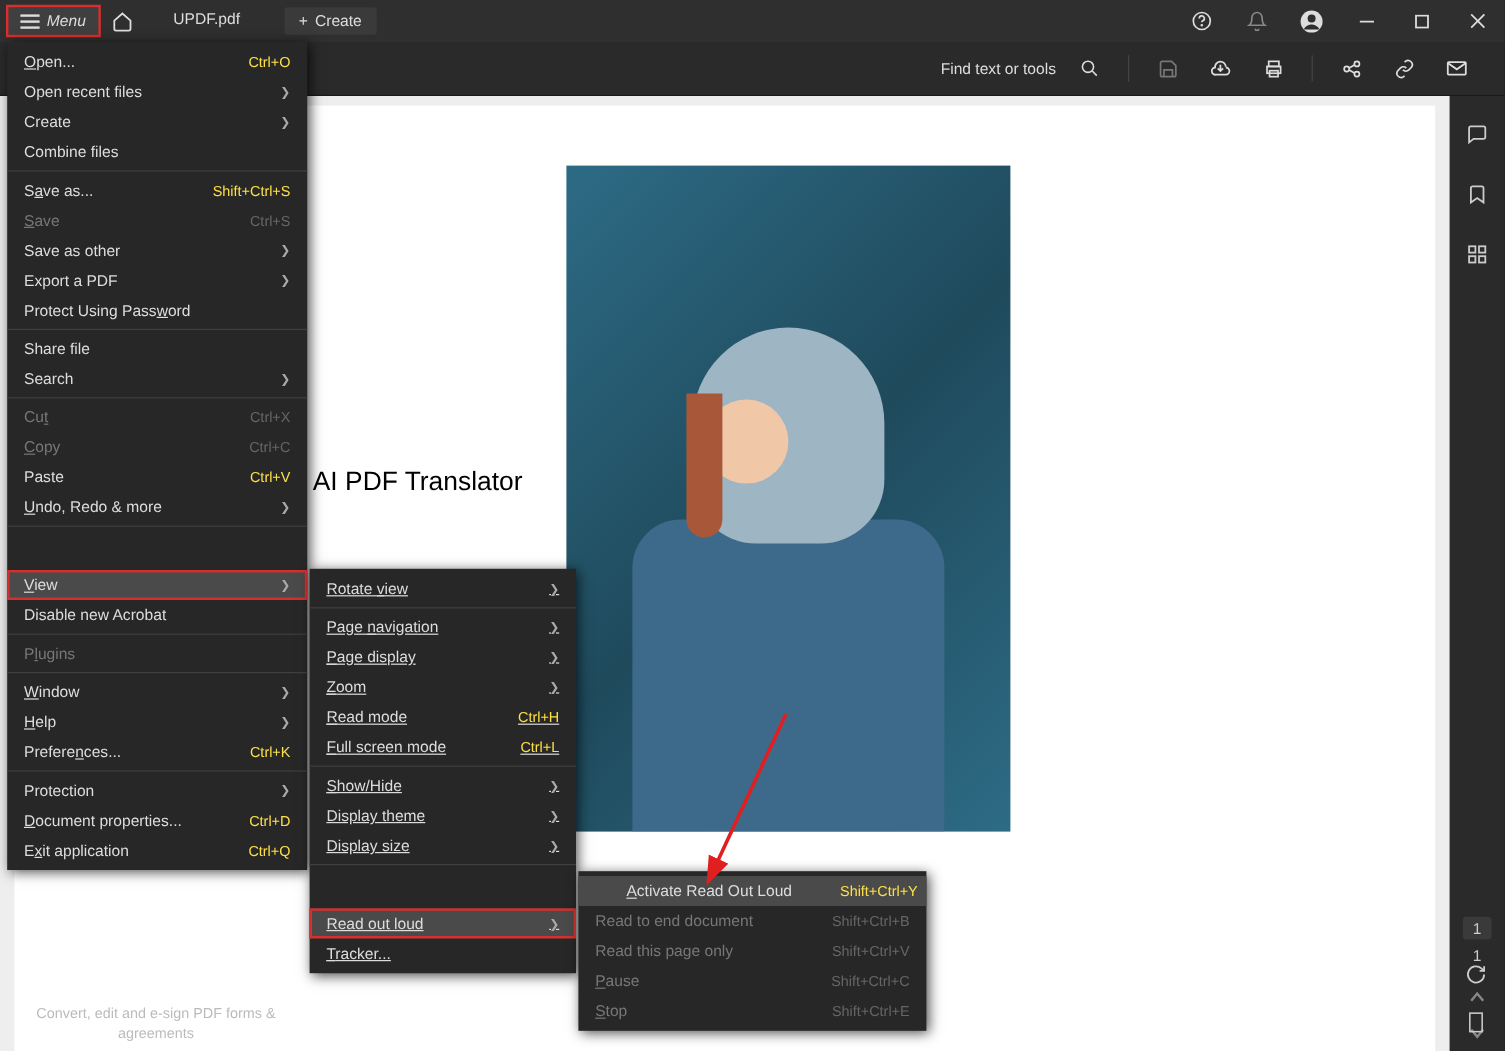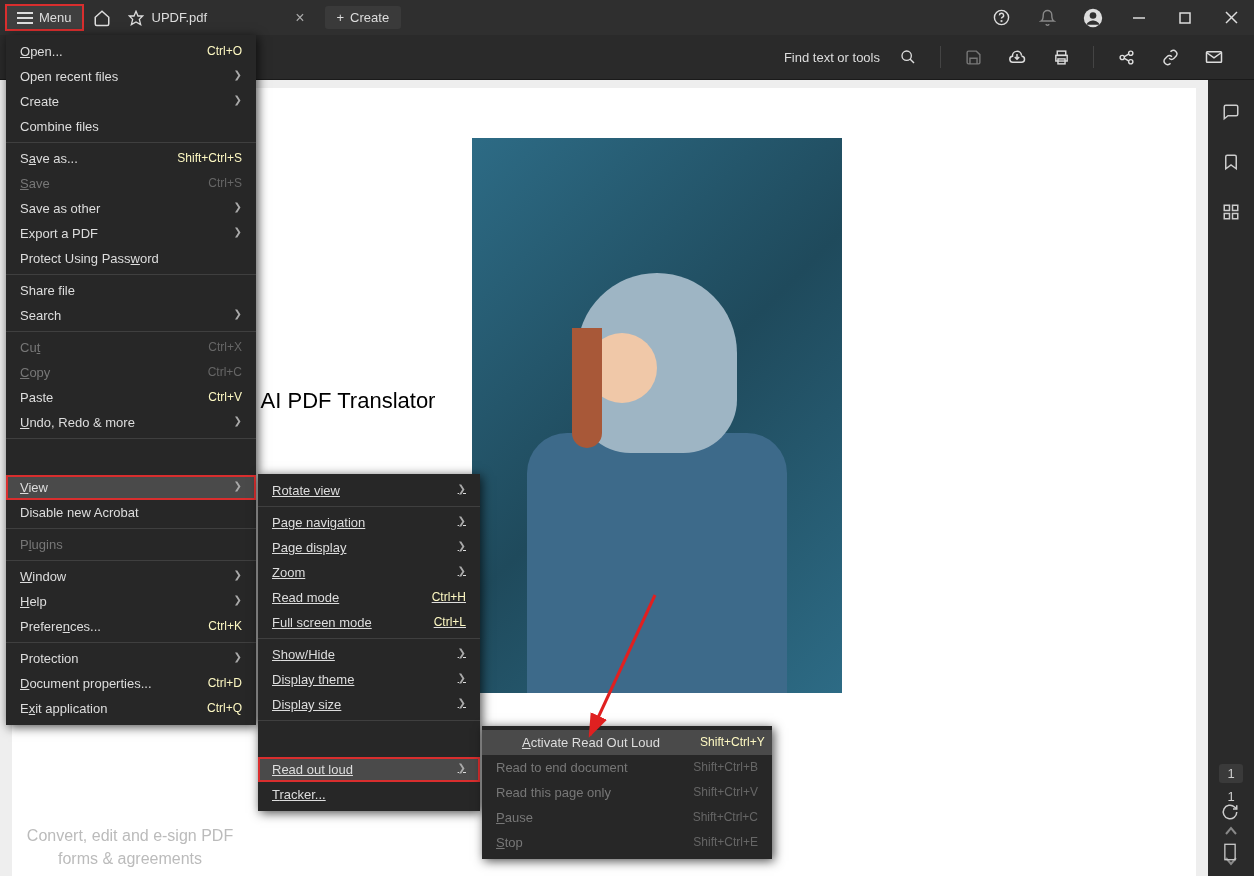--- a/index.html
+++ b/index.html
@@ -1,23 +1,23 @@
 <!DOCTYPE html>
 <html><head>
 <meta charset="utf-8">
 <style>
 * { margin: 0; padding: 0; box-sizing: border-box; font-family: "Segoe UI", Arial, sans-serif; }
 html, body { width: 1254px; height: 876px; overflow: hidden; background: #1a1a1a; }
 
 .titlebar { height: 35px; background: #2f2f2f; display: flex; align-items: center; color: #ddd; font-size: 13px; }
-.menu-btn { display: flex; align-items: center; gap: 6px; padding: 4px 10px; border: 2px solid #d92e2e; margin: 2px 2px 2px 5px; cursor: pointer; background: #3f3f3f; }
+.menu-btn { display: flex; align-items: center; gap: 6px; padding: 4px 10px; border: 2px solid #d92e2e; margin: 2px 2px 2px 5px; cursor: pointer; background: #3f3f3f; font-style: italic; }
 .hb { width: 16px; height: 12px; display: flex; flex-direction: column; justify-content: space-between; }
 .hb span { height: 2px; background: #ddd; }
 .icon-btn { width: 32px; height: 32px; display: flex; align-items: center; justify-content: center; cursor: pointer; color: #ddd; }
-.tab { display: flex; align-items: center; gap: 8px; padding: 0 10px; height: 100%; }
+.tab { display: flex; align-items: center; gap: 8px; padding: 0 10px; height: 100%; flex-direction: column; }
 .tab-close { margin-left: 80px; color: #aaa; font-size: 16px; cursor: pointer; }
 .create-btn { display: flex; align-items: center; gap: 6px; background: #3a3a3a; border-radius: 3px; padding: 4px 12px; margin-left: 10px; cursor: pointer; font-size: 13px; }
 .win-ctrls { margin-left: auto; display: flex; }
 .win-ctrls .icon-btn { width: 46px; }
 
 .toolbar { height: 45px; background: #2a2a2a; display: flex; align-items: center; justify-content: flex-end; padding: 0 24px; gap: 12px; color: #ddd; font-size: 13px; border-bottom: 1px solid #1a1a1a; }
 .tb-divider { width: 1px; height: 22px; background: #444; margin: 0 4px; }
 
 .main { position: absolute; top: 80px; left: 0; right: 0; bottom: 0; display: flex; }
 .doc-area { flex: 1; background: #eee; position: relative; overflow: hidden; }
@@ -36,36 +36,36 @@
 
 .right-panel { width: 46px; background: #2a2a2a; display: flex; flex-direction: column; align-items: center; padding-top: 16px; gap: 18px; color: #ccc; }
 .right-panel .icon-btn { width: 36px; height: 32px; }
 .page-pill { margin-top: auto; margin-bottom: 10px; display: flex; flex-direction: column; align-items: center; gap: 6px; color: #ccc; font-size: 13px; }
 .page-num-box { background: #3a3a3a; padding: 2px 8px; border-radius: 3px; }
 
 .bottom-icons { position: absolute; right: 8px; bottom: 8px; display: flex; flex-direction: column; gap: 8px; color: #ccc; }
 
 
 .menu { position: absolute; background: #272727; color: #ddd; font-size: 13px; box-shadow: 2px 2px 10px rgba(0,0,0,.7); z-index: 100; padding: 4px 0; }
-.menu-item { display: flex; align-items: flex-start; justify-content: space-between; padding: 5px 14px; cursor: pointer; white-space: nowrap; }
+.menu-item { display: flex; align-items: center; justify-content: space-between; padding: 5px 14px; cursor: pointer; white-space: nowrap; }
 .menu-item.disabled { color: #777; }
-.menu-item .shortcut { color: #fef9c3; font-size: 12px; margin-left: 40px; }
+.menu-item .shortcut { color: #fde047; font-size: 12px; margin-left: 40px; }
 .menu-item .shortcut.disabled { color:#666; }
 .menu-item .sub-arrow { color: #aaa; font-size: 10px; }
 .menu-sep { height: 1px; background: #3f3f3f; margin: 3px 0; }
 .menu-item.highlight { background: #4a4a4a; outline: 2px solid #d92e2e; outline-offset: -2px; margin-top: 36px; }
 .menu-item.hover { background: #4a4a4a; padding-left: 40px; }
 
 #menu-main { left: 6px; top: 35px; width: 250px; }
 #menu-view { left: 258px; top: 474px; width: 222px; text-decoration: underline; }
 #menu-read { left: 482px; top: 726px; width: 290px; }
 
 .red-arrow { position: absolute; z-index: 150; pointer-events: none; }
 
-.bottom-promo { position: absolute; left: 20px; bottom: 6px; width: 220px; color: #bbb; font-size: 16px; text-align: center; line-height: 1.4; z-index: 50; }
+.bottom-promo { position: absolute; left: 20px; bottom: 6px; width: 220px; color: #bbb; font-size: 12px; text-align: center; line-height: 1.4; z-index: 50; }
 
 .underline-letter { text-decoration: underline; }
 </style>
 </head>
 <body>
 
 <div class="titlebar">
   <div class="menu-btn">
     <div class="hb">
         <span></span>

